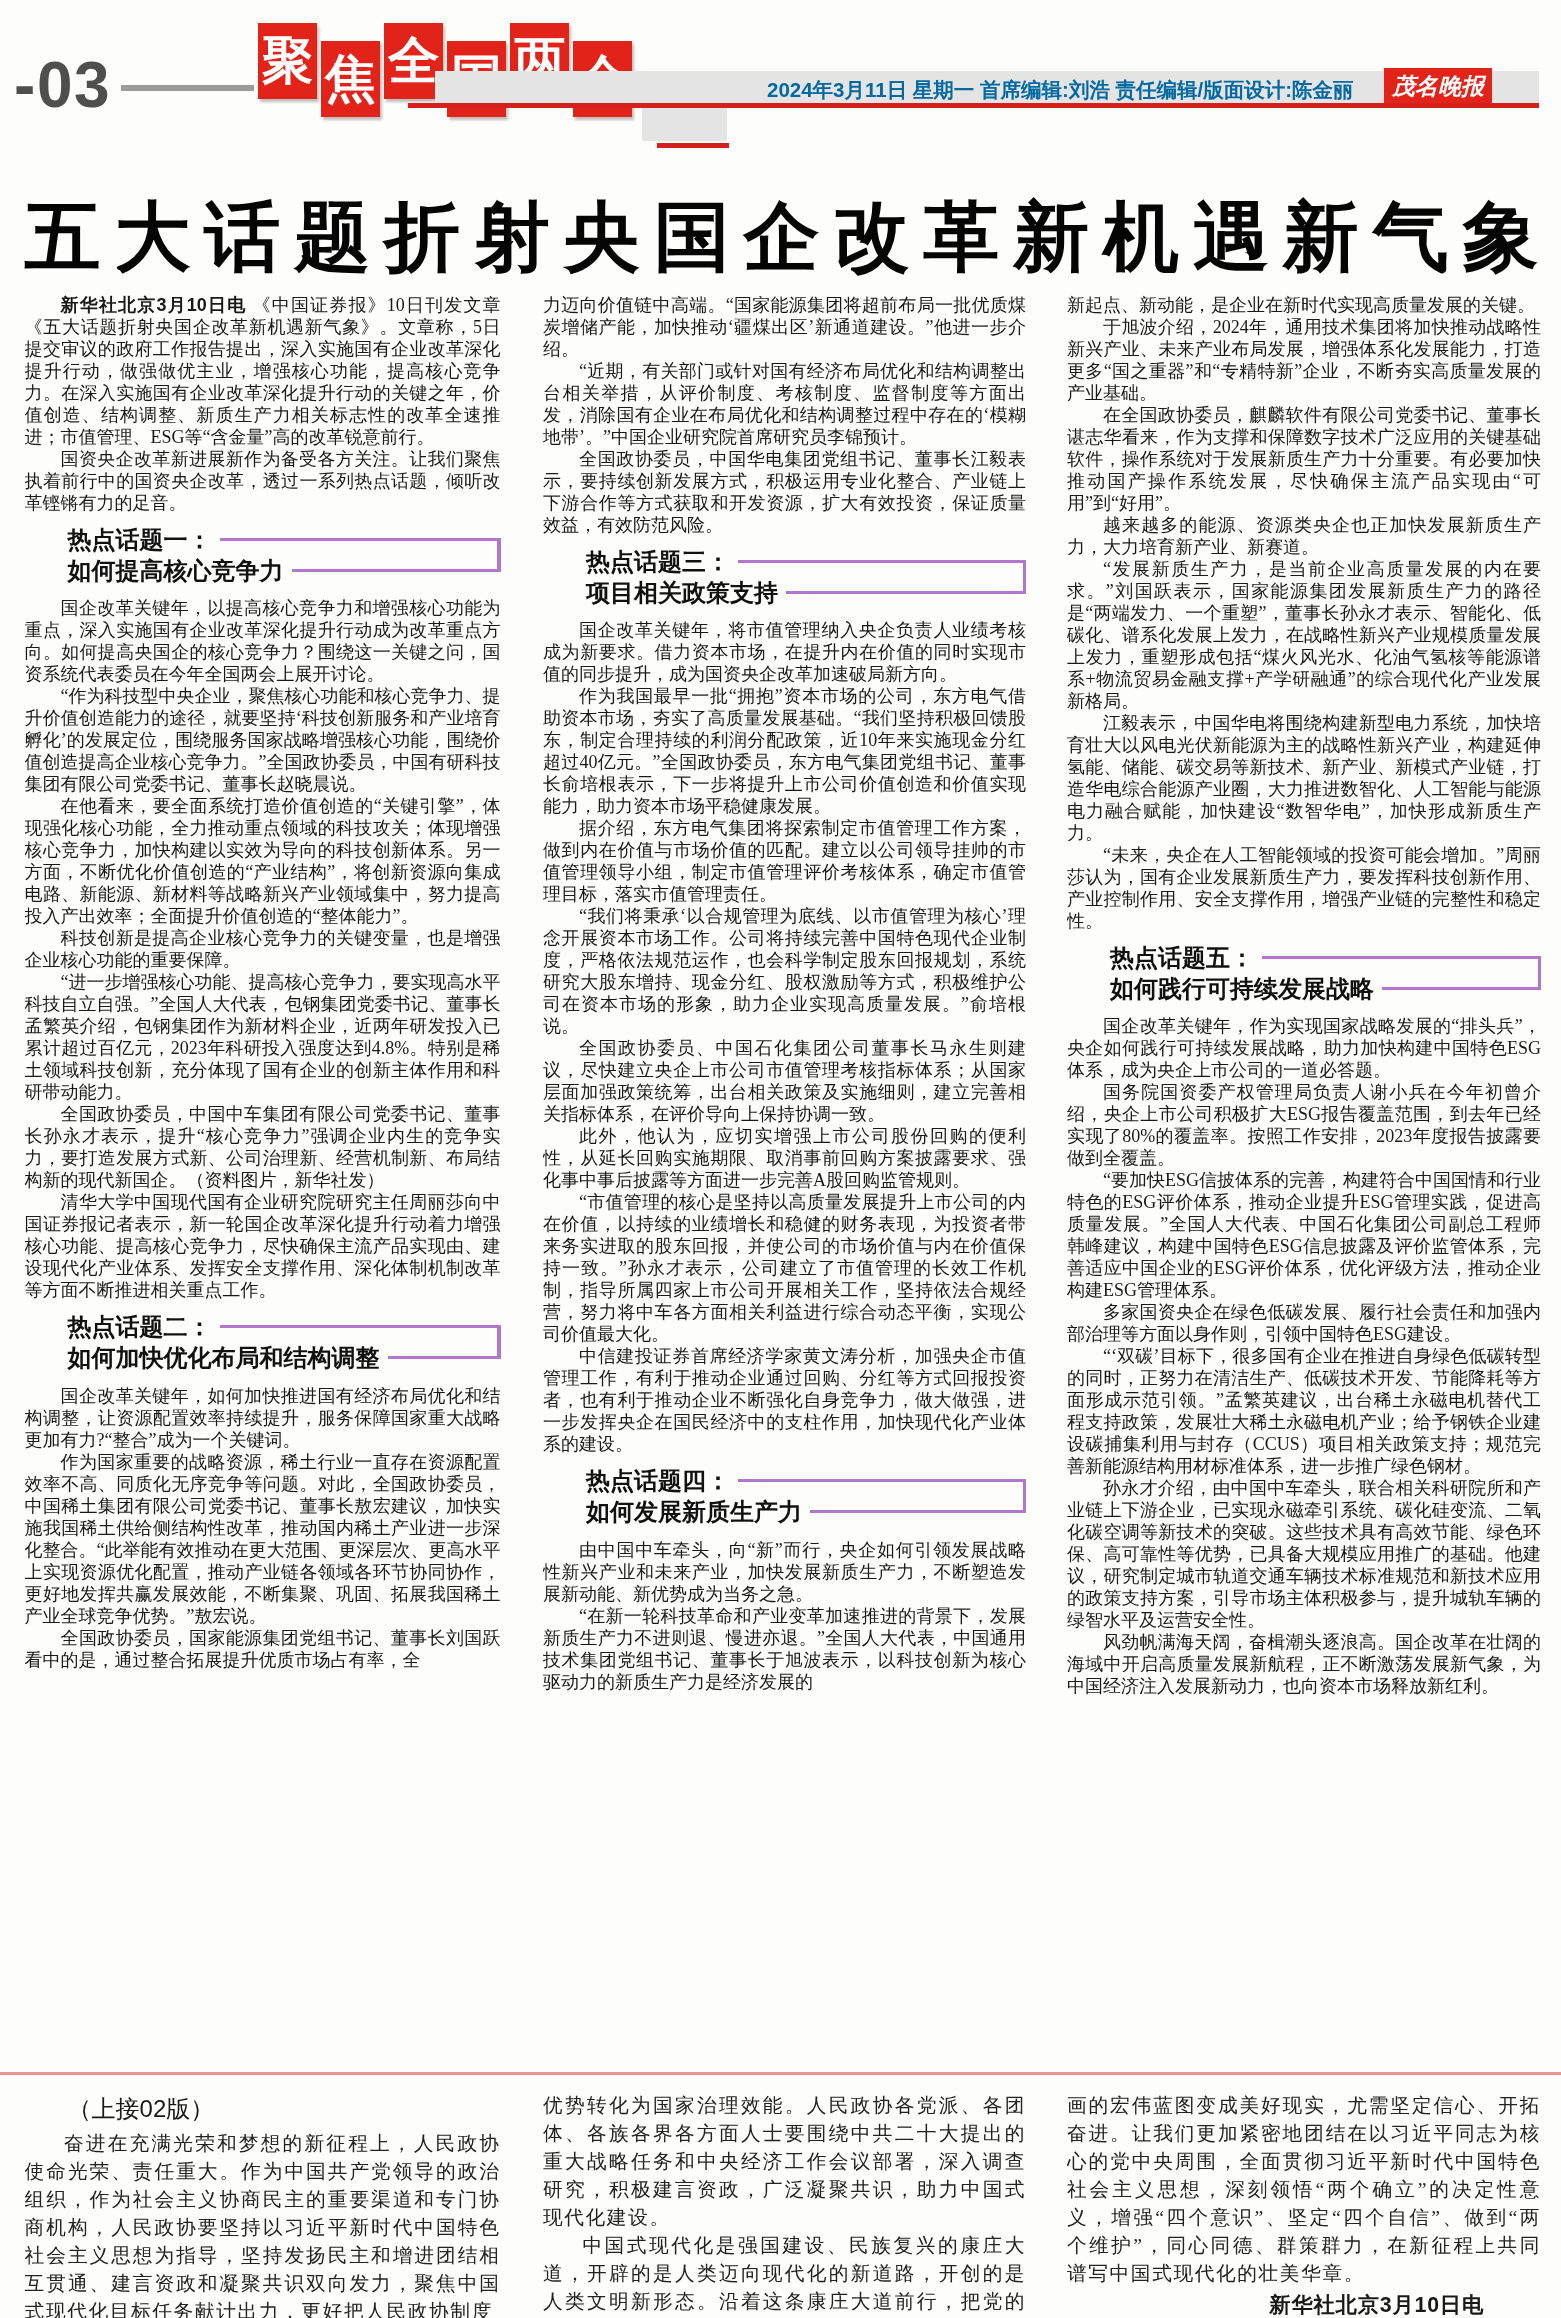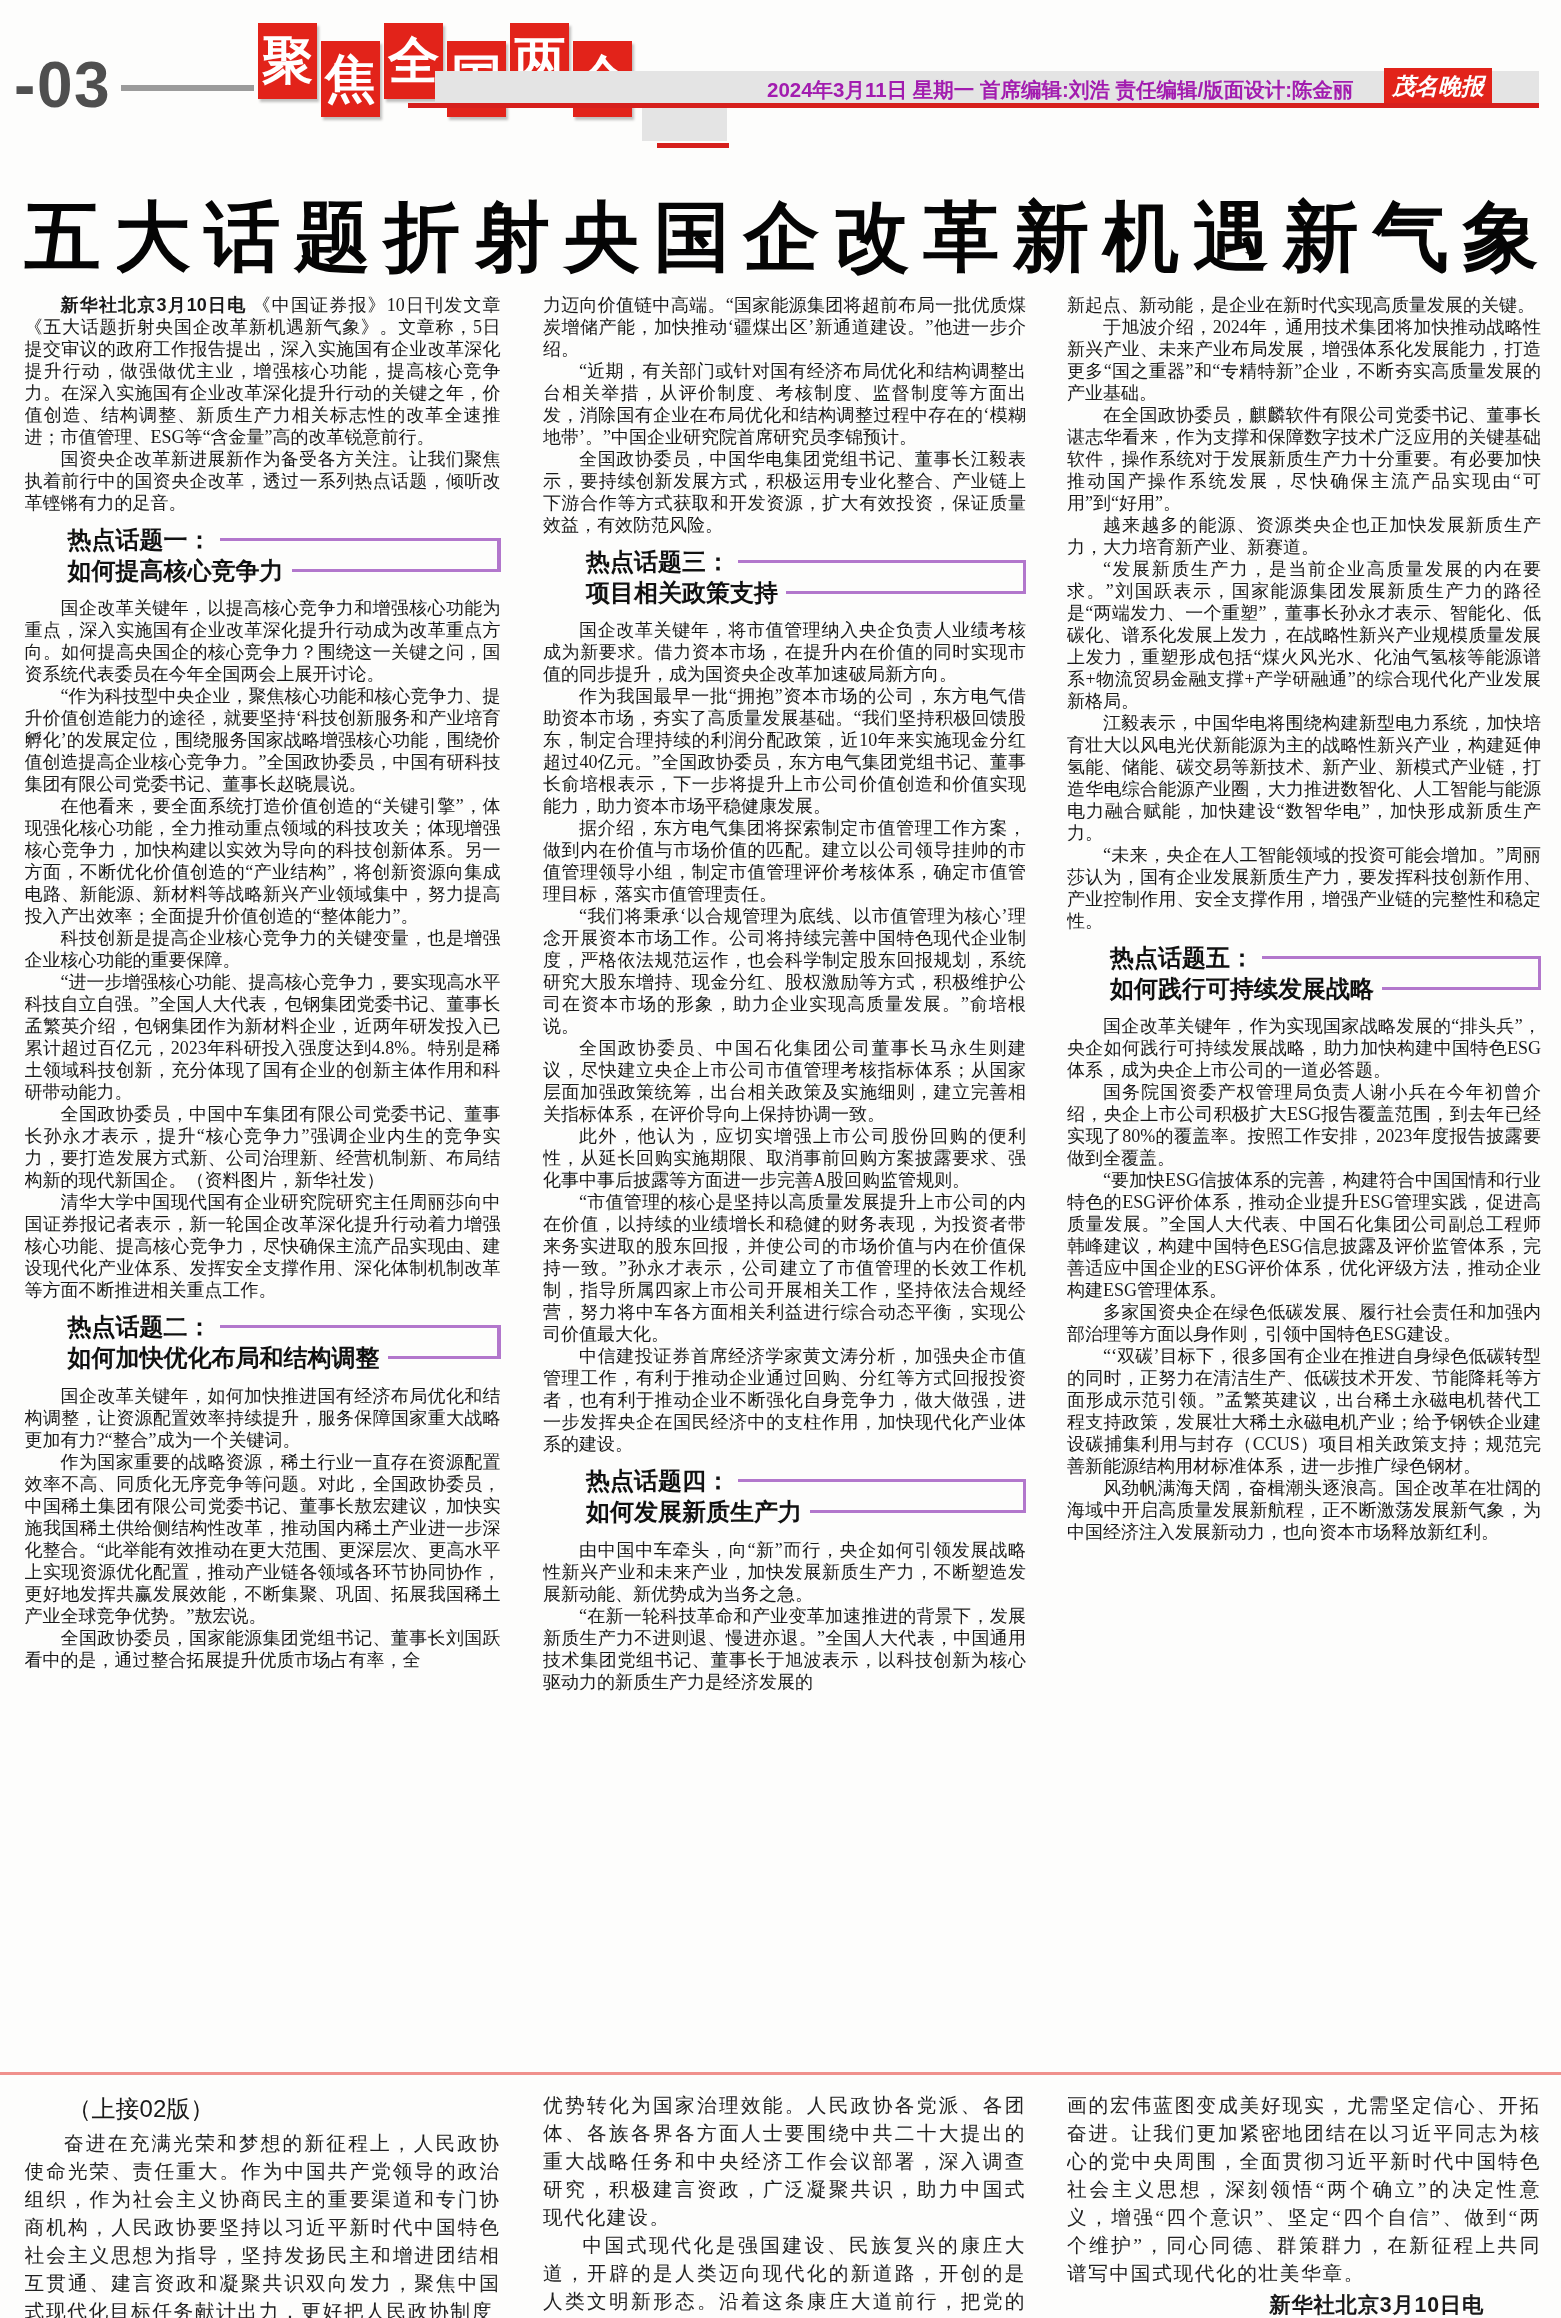--- a/index.html
+++ b/index.html
@@ -14,21 +14,21 @@
   .pagenum-line{position:absolute;left:121px;top:85px;width:133px;height:5.7px;background:#9b9b9b;}
   .badge{position:absolute;left:258px;top:23px;display:flex;}
   .badge .tile{width:59px;height:76px;background:#e2231a;color:#fff;margin-right:4.1px;
     font-family:"Liberation Sans","DejaVu Sans",sans-serif;font-weight:bold;font-size:51px;
     display:flex;align-items:center;justify-content:center;box-shadow:1.6px 2.5px 2.5px rgba(0,0,0,.25);}
   .badge .tile:nth-child(even){transform:translateY(18px);}
   .badge-slab{position:absolute;left:642px;top:105px;width:85px;height:36px;background:#e4e4e4;}
   .badge-redseg{position:absolute;left:657px;top:143px;width:72px;height:4.9px;background:#d6201d;}
   .band{position:absolute;left:435px;top:71px;width:1104px;height:33px;background:#e4e4e4;}
   .dateline{position:absolute;left:767px;top:76px;font-family:"Liberation Sans","DejaVu Sans",sans-serif;
-    font-weight:bold;font-size:20.5px;color:#a21caf;}
+    font-weight:bold;font-size:20.5px;color:#0369a1;}
   .masthead{position:absolute;left:1384px;top:68px;width:108px;height:37px;background:#e2231a;
     display:flex;align-items:center;justify-content:center;color:#fff;
     font-family:"Liberation Serif","DejaVu Serif",serif;font-style:italic;font-weight:bold;font-size:23px;}
   .head-rule{position:absolute;left:408px;top:103px;width:1131px;height:4.9px;background:#d6201d;}
   
   .headline{position:absolute;left:24.6px;top:187px;width:1514px;display:flex;justify-content:space-between;
     font-family:"Liberation Sans","DejaVu Sans",sans-serif;font-weight:bold;font-size:76px;color:#050505;}
   
   .cols{position:absolute;left:0;top:294px;width:1562px;height:1756px;}
   .col{position:absolute;top:0;height:1756px;overflow:hidden;}
@@ -189,20 +189,21 @@
           <span class="sh-text">如何践行可持续发展战略</span>
           <span class="sh-line"></span>
         </div>
         <span class="sh-vert"></span>
       </div>
       <p class="ind">国企改革关键年，作为实现国家战略发展的“排头兵”，央企如何践行可持续发展战略，助力加快构建中国特色ESG体系，成为央企上市公司的一道必答题。</p>
       <p class="ind">国务院国资委产权管理局负责人谢小兵在今年初曾介绍，央企上市公司积极扩大ESG报告覆盖范围，到去年已经实现了80%的覆盖率。按照工作安排，2023年度报告披露要做到全覆盖。</p>
       <p class="ind">“要加快ESG信披体系的完善，构建符合中国国情和行业特色的ESG评价体系，推动企业提升ESG管理实践，促进高质量发展。”全国人大代表、中国石化集团公司副总工程师韩峰建议，构建中国特色ESG信息披露及评价监管体系，完善适应中国企业的ESG评价体系，优化评级方法，推动企业构建ESG管理体系。</p>
       <p class="ind">多家国资央企在绿色低碳发展、履行社会责任和加强内部治理等方面以身作则，引领中国特色ESG建设。</p>
       <p class="ind">“‘双碳’目标下，很多国有企业在推进自身绿色低碳转型的同时，正努力在清洁生产、低碳技术开发、节能降耗等方面形成示范引领。”孟繁英建议，出台稀土永磁电机替代工程支持政策，发展壮大稀土永磁电机产业；给予钢铁企业建设碳捕集利用与封存（CCUS）项目相关政策支持；规范完善新能源结构用材标准体系，进一步推广绿色钢材。</p>
+      <p class="ind">孙永才介绍，由中国中车牵头，联合相关科研院所和产业链上下游企业，已实现永磁牵引系统、碳化硅变流、二氧化碳空调等新技术的突破。这些技术具有高效节能、绿色环保、高可靠性等优势，已具备大规模应用推广的基础。他建议，研究制定城市轨道交通车辆技术标准规范和新技术应用的政策支持方案，引导市场主体积极参与，提升城轨车辆的绿智水平及运营安全性。</p>
       <p class="ind">风劲帆满海天阔，奋楫潮头逐浪高。国企改革在壮阔的海域中开启高质量发展新航程，正不断激荡发展新气象，为中国经济注入发展新动力，也向资本市场释放新红利。</p>
     </div>
 </div>
 
 <div class="sep-rule"></div>
 <div class="cont">
   <div class="ccol k0">
       <div class="jump">（上接02版）</div>
       <p class="ind">奋进在充满光荣和梦想的新征程上，人民政协使命光荣、责任重大。作为中国共产党领导的政治组织，作为社会主义协商民主的重要渠道和专门协商机构，人民政协要坚持以习近平新时代中国特色社会主义思想为指导，坚持发扬民主和增进团结相互贯通、建言资政和凝聚共识双向发力，聚焦中国式现代化目标任务献计出力，更好把人民政协制度</p>
     </div>

